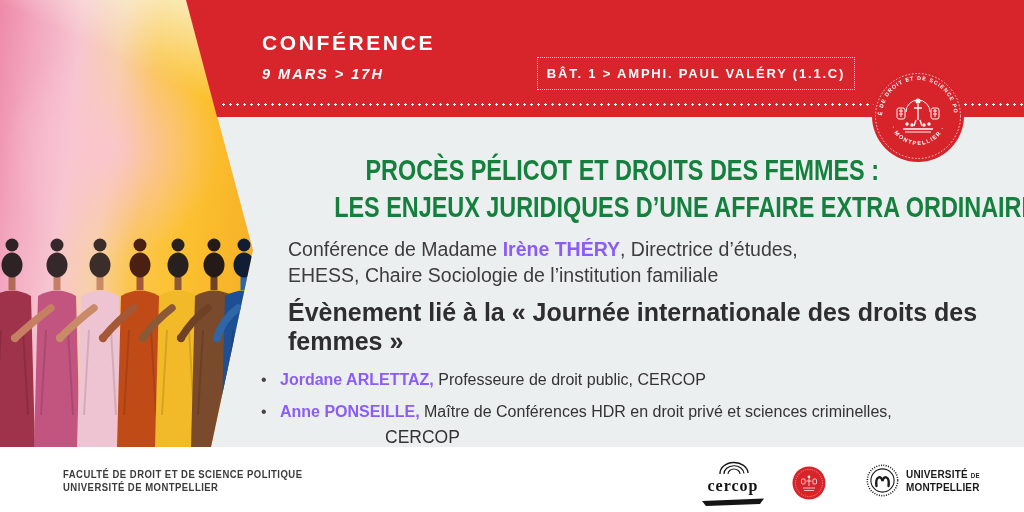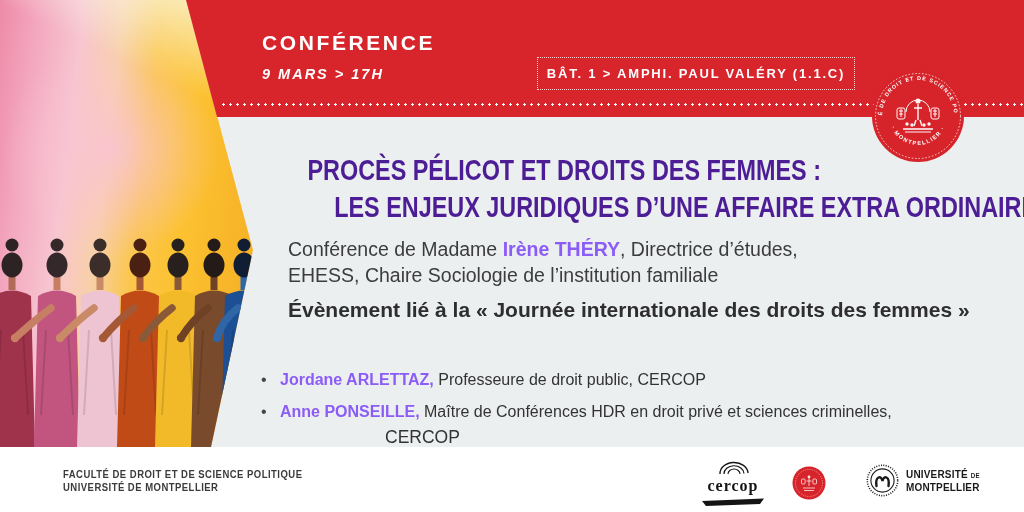--- a/index.html
+++ b/index.html
@@ -39,29 +39,29 @@
   .banner-dots {
     position:absolute; left:220px; right:0; top:102px; height:5px;
     background-image:radial-gradient(circle, #fff 1.1px, rgba(255,255,255,0) 1.4px);
     background-size:7px 5px; background-repeat:repeat-x; background-position:0 50%;
   }
 
   
   .seal { position:absolute; left:870px; top:68px; width:96px; height:96px; z-index:5; }
 
   
-  .title-block { position:absolute; left:235px; right:15px; top:151px; 
-                 color:#4c1d95; }
+  .title-block { position:absolute; left:235px; right:15px; top:151px; text-align:center;
+                 color:#15803d; }
   .title-line { font-weight:bold; font-size:30px; line-height:37px; white-space:nowrap;
                 display:inline-block; transform:scaleX(.78); letter-spacing:0; }
   .title-line.l2 { margin-top:0; }
   .speaker { position:absolute; left:288px; top:236px; width:660px;
              font-size:19.5px; line-height:26px; color:#3c3c3c; }
   .speaker b, .organizer b { color:#8b5cf6; }
-  .event-note { position:absolute; left:288px; top:298px; font-size:21px; font-weight:bold;
+  .event-note { position:absolute; left:288px; top:298px; font-size:25px; font-weight:bold;
                 color:#2e2e2e; }
   .org-heading { position:absolute; left:261px; top:339px; font-size:18px; color:#3c3c3c; }
   .organizer { position:absolute; left:261px; font-size:16px; color:#333; }
   .organizer .bullet { display:inline-block; width:19px; color:#444; }
   .org-1 { top:371px; }
   .org-2 { top:403px; }
   .org-cont { position:absolute; left:385px; top:427px; font-size:17.5px; color:#333; }
 
   
   .footer { position:absolute; left:0; top:447px; width:1024px; height:65px; background:#fff; }

